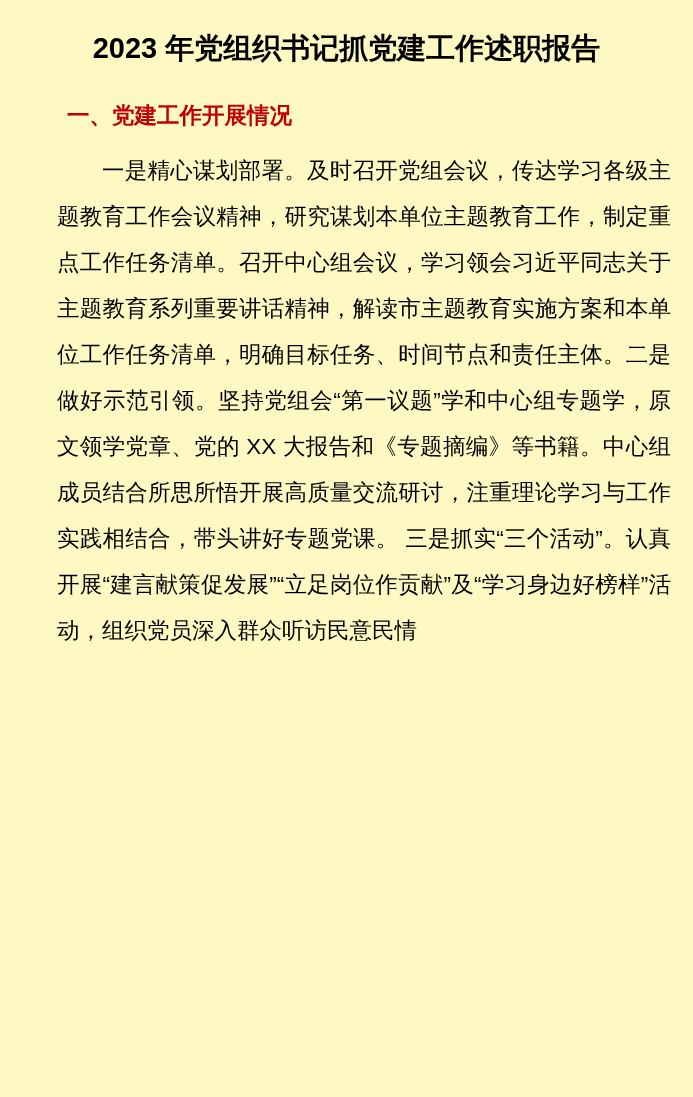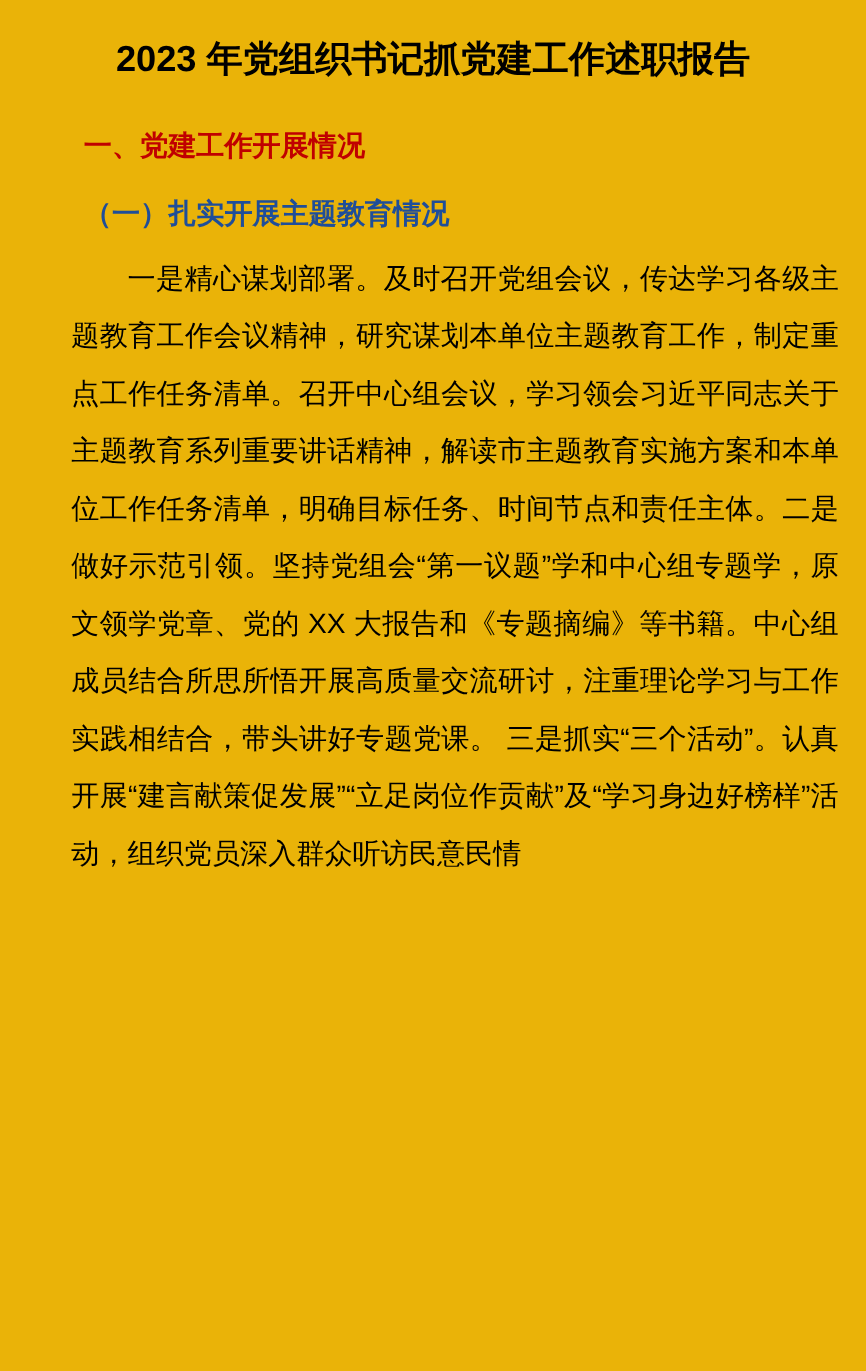--- a/index.html
+++ b/index.html
@@ -12,21 +12,21 @@
     height: 1097px;
     font-family: "Liberation Sans", "DejaVu Sans", sans-serif;
     color: #000000;
     overflow: hidden;
   }
   .page {
     width: 693px;
     height: 1097px;
     box-sizing: border-box;
     padding: 22px 22px 0 22px;
-    background: #eab308;
+    background: #fef9c3;
   }
   .doc-title {
     font-size: 29px;
     font-weight: bold;
     line-height: 1.3;
     letter-spacing: 0px;
     color: #000000;
     text-align: center;
     margin: 8px 0 26px 0;
     white-space: nowrap;
@@ -40,20 +40,21 @@
     text-indent: 45px;
     margin: 0 0 4px 0;
   }
   .heading-1 {
     font-size: 22.5px;
     font-weight: bold;
     line-height: 46px;
     color: #c00000;
     text-indent: 45px;
     margin: 12px 0 8px 0;
+    font-family: Liberation Mono, monospace;
   }
   .heading-2 {
     font-size: 22.5px;
     font-weight: bold;
     line-height: 46px;
     color: #1f4e99;
     text-indent: 45px;
     margin: 4px 0 6px 0;
   }
   .body-para.flow {
@@ -64,17 +65,16 @@
 </head>
 <body>
 
 <div class="page">
 
   <h1 class="doc-title">2023 年党组织书记抓党建工作述职报告</h1>
 
 
   <h2 class="heading-1">一、党建工作开展情况</h2>
 
-  <h3 class="heading-2">（一）扎实开展主题教育情况</h3>
 
   <p class="body-para flow">一是精心谋划部署。及时召开党组会议，传达学习各级主题教育工作会议精神，研究谋划本单位主题教育工作，制定重点工作任务清单。召开中心组会议，学习领会习近平同志关于主题教育系列重要讲话精神，解读市主题教育实施方案和本单位工作任务清单，明确目标任务、时间节点和责任主体。二是做好示范引领。坚持党组会“第一议题”学和中心组专题学，原文领学党章、党的 XX 大报告和《专题摘编》等书籍。中心组成员结合所思所悟开展高质量交流研讨，注重理论学习与工作实践相结合，带头讲好专题党课。 三是抓实“三个活动”。认真开展“建言献策促发展”“立足岗位作贡献”及“学习身边好榜样”活动，组织党员深入群众听访民意民情</p>
 
 </div>
 
 </body></html>

